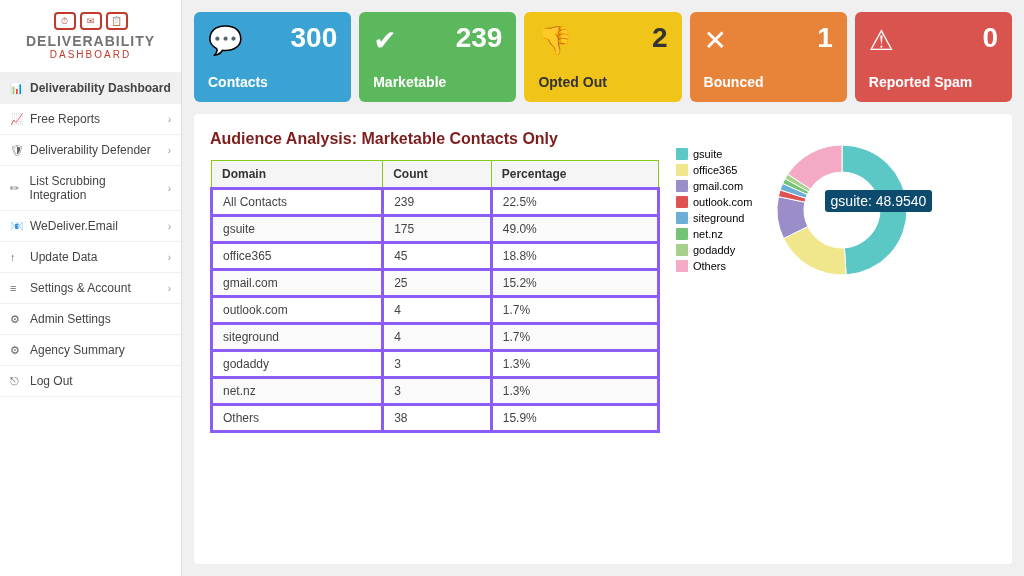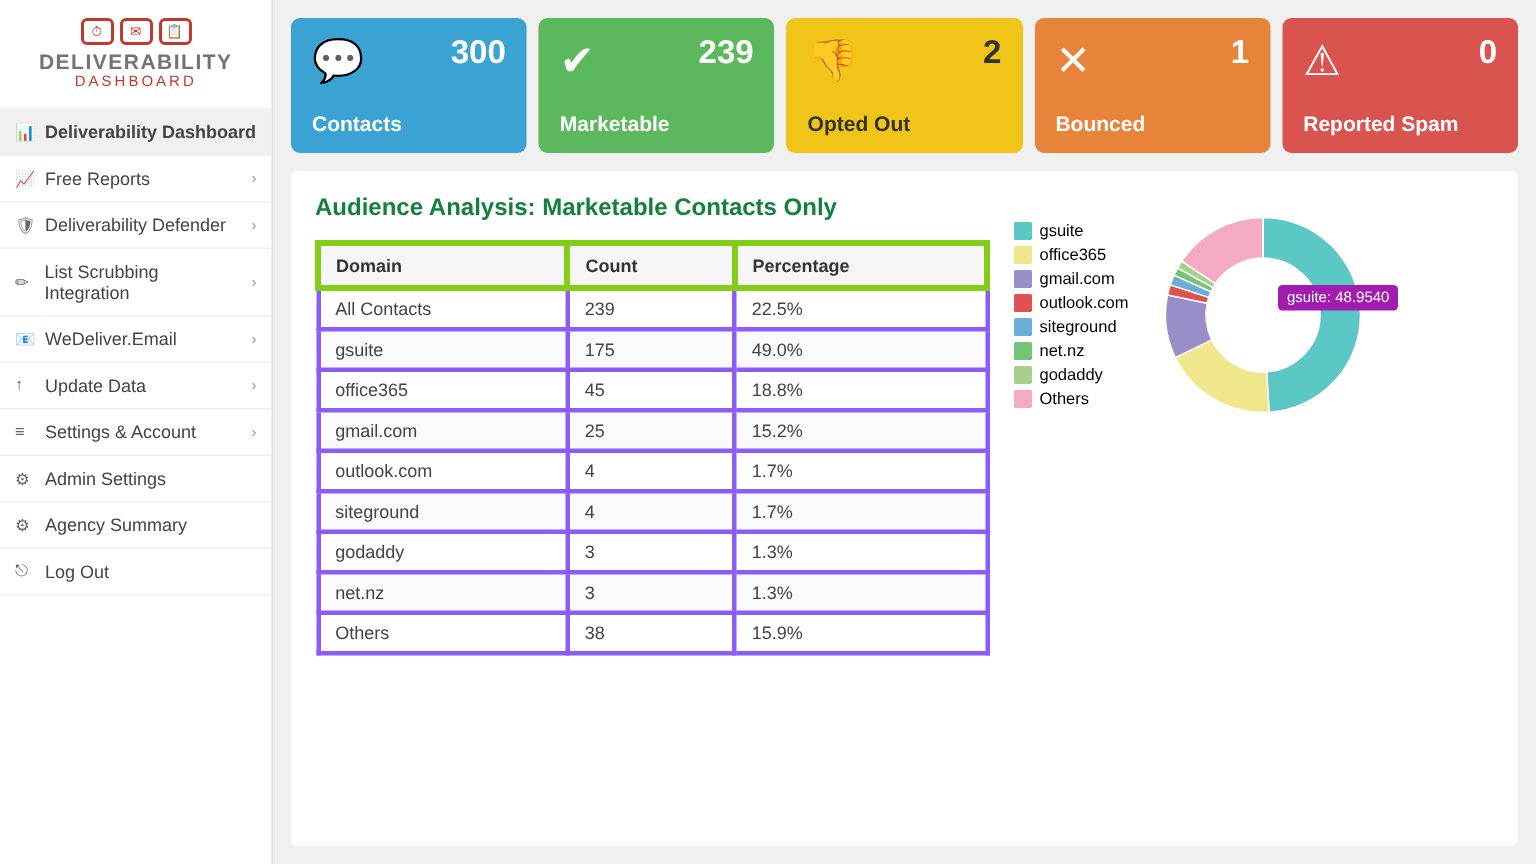--- a/index.html
+++ b/index.html
@@ -71,21 +71,21 @@
       flex-direction: column;
       min-height: 90px;
       position: relative;
     }
     .stat-card.blue { background: #3aa3d4; }
     .stat-card.green { background: #5cb85c; }
     .stat-card.yellow { background: #f0c419; color: #333; }
     .stat-card.orange { background: #e8833a; }
     .stat-card.red { background: #d9534f; }
     .stat-card .card-number {
-      font-size: 22px; font-weight: bold; text-align: left; line-height: 1;
+      font-size: 28px; font-weight: bold; text-align: left; line-height: 1;
     }
     .stat-card .card-icon {
       font-size: 28px; margin-bottom: 4px;
     }
     .stat-card .card-label {
       font-size: 14px; font-weight: bold; margin-top: auto;
     }
     .stat-card .card-top {
       display: flex; justify-content: space-between; align-items: flex-start;
     }
@@ -97,30 +97,30 @@
       background: #fff;
       border-radius: 4px;
       padding: 16px;
       flex: 1;
       overflow: hidden;
     }
 
     
     .table-section { flex: 1; }
     .section-title {
-      font-size: 16px; font-weight: bold; color: #15803d; margin-bottom: 12px;
+      font-size: 16px; font-weight: bold; color: #7f1d1d; margin-bottom: 12px;
     }
     table {
       width: 100%;
       border-collapse: collapse;
       font-size: 12px;
     }
     th {
       background: #f5f5f5;
-      border: 4px solid #84cc16;
+      border: 1px solid #84cc16;
       padding: 6px 10px;
       text-align: left;
       font-weight: bold;
       color: #333;
     }
     td {
       border: 3px solid #8b5cf6;
       padding: 5px 10px;
       color: #444;
     }
@@ -131,23 +131,23 @@
     .chart-title { font-size: 13px; color: #555; margin-bottom: 10px; }
     .chart-area { display: flex; align-items: center; gap: 10px; }
     .legend { display: flex; flex-direction: column; gap: 4px; font-size: 11px; }
     .legend-item { display: flex; align-items: center; gap: 5px; }
     .legend-dot { width: 12px; height: 12px; border-radius: 1px; flex-shrink: 0; }
 
     
     .donut-container { position: relative; width: 160px; height: 160px; flex-shrink: 0; }
     .donut-tooltip {
       position: absolute;
-      background: #a21caf;
+      background: #0c4a6e;
       color: #fff;
-      font-size: 10px;
+      font-size: 14px;
       padding: 3px 6px;
       border-radius: 3px;
       white-space: nowrap;
       top: 60px;
       right: -10px;
     }
   </style>
 </head>
 <body>
 

